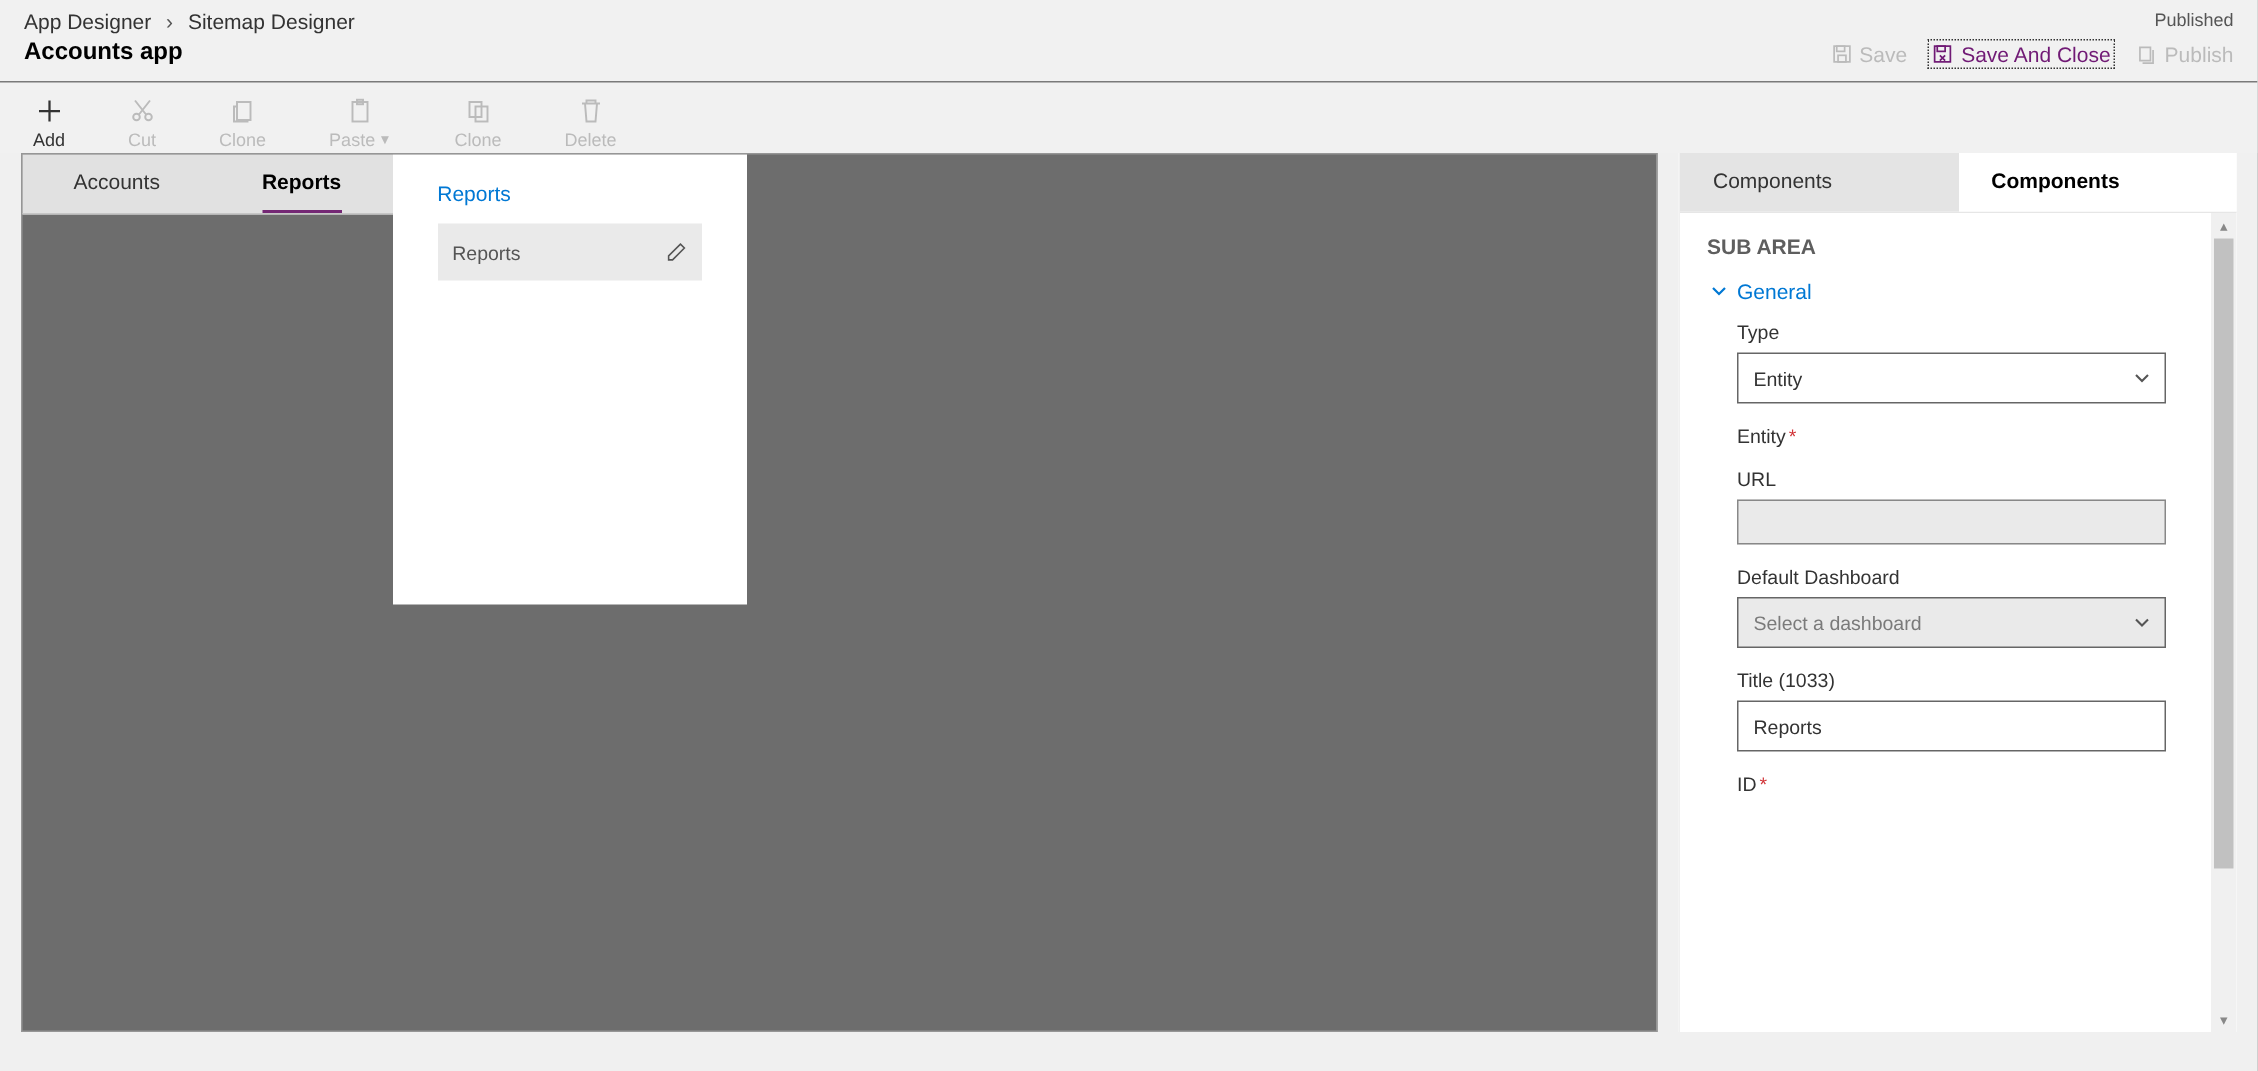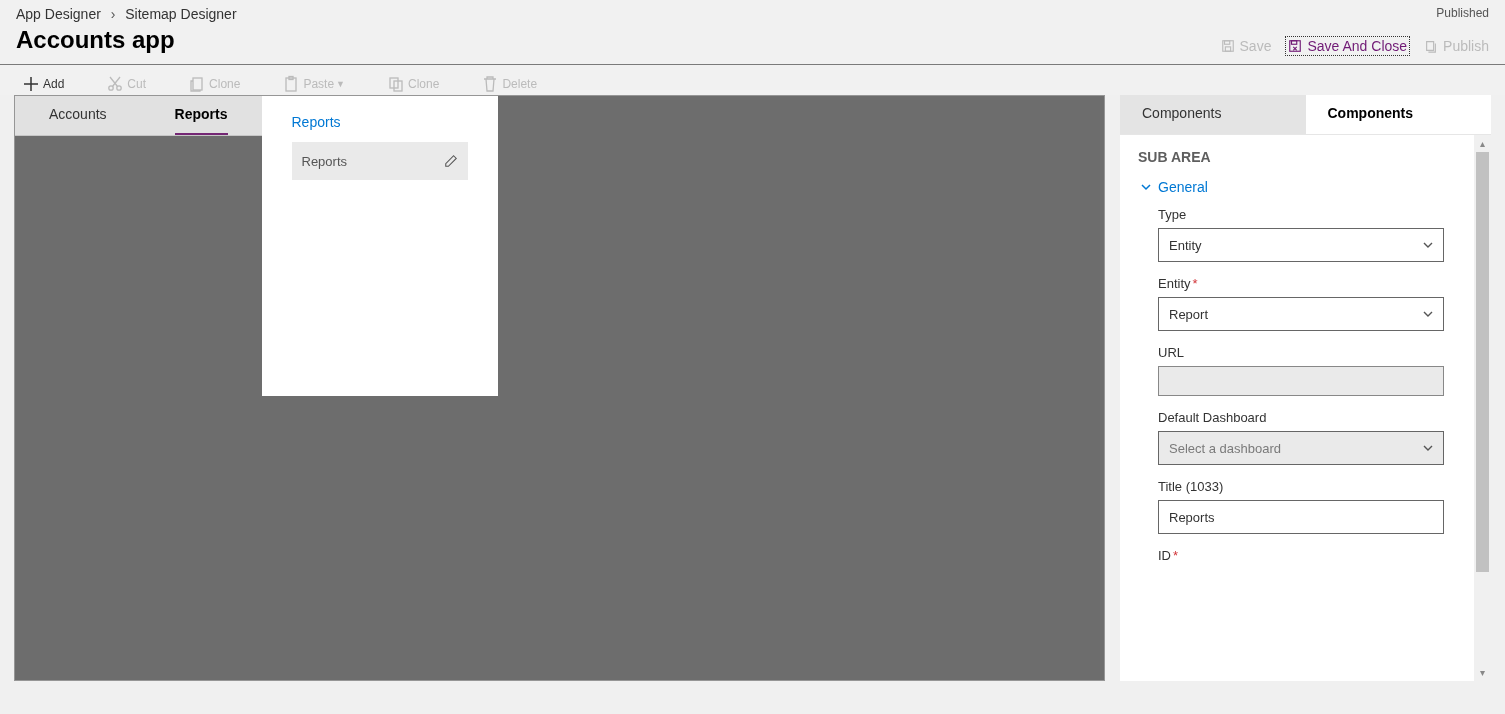--- a/index.html
+++ b/index.html
@@ -2,31 +2,31 @@
 <html><head>
 <meta charset="utf-8">
 <style>
   * { margin: 0; padding: 0; box-sizing: border-box; }
   html, body { width: 1505px; height: 714px; font-family: "Segoe UI", Arial, sans-serif; font-size: 14px; color: #333; background: #f0f0f0; overflow: hidden; }
 
   
   .header { padding: 6px 16px 10px 16px; border-bottom: 1px solid #7a7a7a; position: relative; background: #f1f1f1; }
   .breadcrumb { font-size: 14px; color: #333; margin-bottom: 4px; }
   .breadcrumb .sep { margin: 0 6px; color: #555; }
-  .app-title { font-size: 24px; font-weight: 600; color: #000; }
+  .app-title { font-size: 16px; font-weight: 600; color: #000; }
   .header-status { position: absolute; top: 6px; right: 16px; font-size: 12px; color: #555; }
   .header-actions { position: absolute; right: 16px; bottom: 8px; display: flex; gap: 14px; align-items: center; }
   .header-actions .action { color: #bbb; font-size: 14px; display: flex; align-items: center; gap: 5px; cursor: default; }
   .header-actions .action.enabled { color: #701a75; cursor: pointer; }
   .header-actions .action.focused { border: 1px dotted #333; padding: 1px 2px; }
   .hicon { width: 14px; height: 14px; display: inline-block; }
 
   
   .toolbar { padding: 10px 22px 2px 22px; display: flex; gap: 42px; background: #f1f1f1; }
-  .toolbar .tool { display: flex; align-items: center; gap: 3px; color: #bbb; font-size: 12px; cursor: default; }
+  .toolbar .tool { display: flex; flex-direction: column; align-items: center; gap: 3px; color: #bbb; font-size: 12px; cursor: default; }
   .toolbar .tool.enabled { color: #333; cursor: pointer; }
   .toolbar .ticon { width: 18px; height: 18px; }
   .toolbar .tool .caret { font-size: 9px; margin-left: 2px; }
   .toolbar .tool .lbl-row { display: flex; align-items: center; }
 
   
   .main-row { display: flex; height: 586px; padding: 0 14px 0 14px; }
   .canvas-col { flex: 1 1 auto; display: flex; flex-direction: row; border: 1px solid #969696; background: #6d6d6d; margin-right: 14px; }
   .right-col { width: 372px; background: #fff; position: relative; border-left: 1px solid #f0f0f0; }
 
@@ -201,26 +201,20 @@
           <div class="select-box">
             <span>Entity</span>
             <svg class="chev-dn" viewBox="0 0 14 14" fill="none" stroke="currentColor" stroke-width="1.4">
                 <path d="M3 5 L7 9 L11 5"></path>
               </svg>
           </div>
         </div>
 
         <div class="field">
           <label><span>Entity</span><span class="req">*</span></label>
-          <div class="select-box">
-            <span>Report</span>
-            <svg class="chev-dn" viewBox="0 0 14 14" fill="none" stroke="currentColor" stroke-width="1.4">
-                <path d="M3 5 L7 9 L11 5"></path>
-              </svg>
-          </div>
         </div>
 
         <div class="field">
           <label>URL</label>
           <div class="input-box disabled"></div>
         </div>
 
         <div class="field">
           <label>Default Dashboard</label>
           <div class="select-box disabled">

